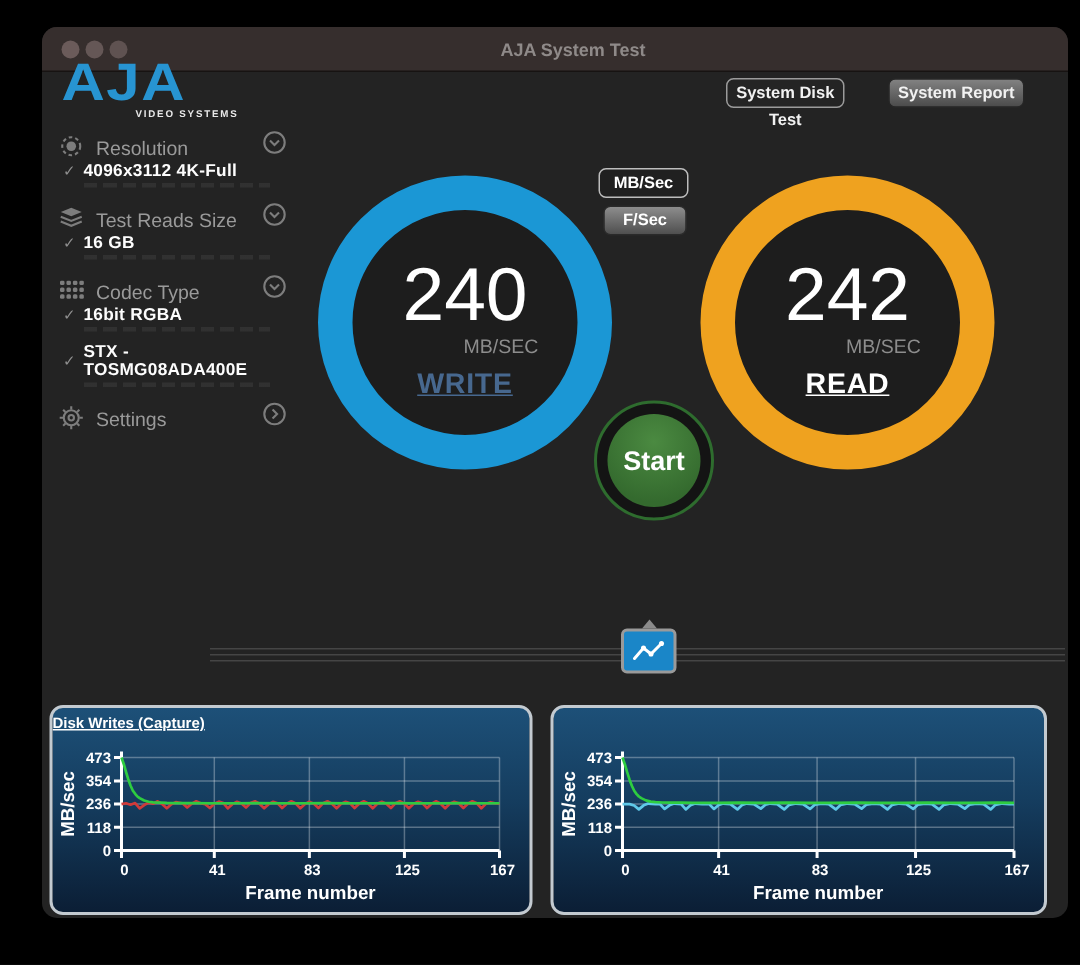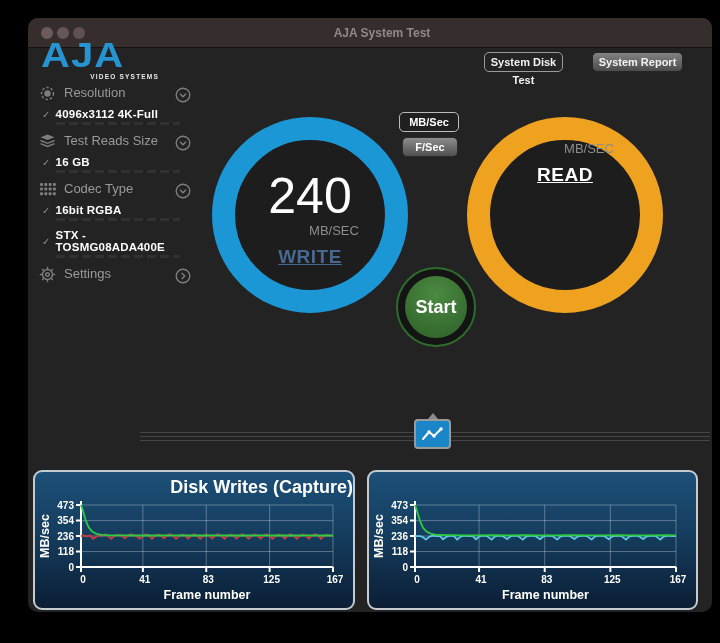--- a/index.html
+++ b/index.html
@@ -20,21 +20,21 @@
   .brand-tag { color:#e8e8e8; font-size:6.5px; font-weight:bold; letter-spacing:1.2px; text-align:right; margin-top:1px; }
 
   
   .hbtn { position:absolute; top:34px; height:20px; border-radius:5px; color:#f2f2f2;
           font-weight:bold; font-size:11px; text-align:center; line-height:18px; cursor:default; }
   .hbtn-disk { left:456px; width:79px; background:#242424; border:1px solid #9b9b9b; }
   .hbtn-report { left:564px; width:91px; background:linear-gradient(#828282,#4b4b4b); border:1px solid #262626; }
 
   
   .sidebar { position:absolute; left:11px; top:67px; width:152px; }
-  .side-row { position:relative; display:flex; align-items:flex-start; gap:8px; height:21px; color:#9a9a9a; font-size:13px; }
+  .side-row { position:relative; display:flex; align-items:flex-end; gap:8px; height:21px; color:#9a9a9a; font-size:13px; }
   .side-row .chev { position:absolute; right:0; top:2px; }
   .side-icon { width:17px; height:17px; display:flex; align-items:center; justify-content:center; }
   .side-value { display:flex; align-items:center; gap:5px; margin:2px 0 1px 3px; color:#fdfdfd; font-weight:bold; font-size:11.5px; letter-spacing:.2px; }
   .check { color:#8f8f8f; font-size:10px; font-weight:normal; }
   .ghost { height:3px; width:124px; margin:2px 0 8px 17px; opacity:.55;
            background:repeating-linear-gradient(90deg,#3c3c3c 0 9px,transparent 9px 13px); }
 
   
   .gauge { position:absolute; top:99px; width:196px; height:196px; border-radius:50%;
            background:#1d1d1d; border:23px solid #ccc; display:flex; flex-direction:column; align-items:center; }
@@ -66,21 +66,21 @@
                   display:flex; align-items:center; justify-content:center; }
   .chart-toggle .arrow { position:absolute; top:-8px; left:50%; transform:translateX(-50%);
                   width:0; height:0; border-left:5px solid transparent; border-right:5px solid transparent;
                   border-bottom:6px solid #8b8b8b; }
 
   
   .chart-panel { position:absolute; top:452px; height:140px; border:2px solid #c3cad0; border-radius:9px;
                  background:linear-gradient(180deg,#1d5078 0%, #153d5f 45%, #0b1e35 100%); overflow:hidden; }
   .chart-left { left:5px; width:322px; }
   .chart-right { left:339px; width:331px; }
-  .chart-title { position:absolute; top:5px; width:100%; text-align:right; color:#fff; font-weight:bold; font-size:18px; }
+  .chart-title { position:absolute; top:5px; width:100%; text-align:left; color:#fff; font-weight:bold; font-size:10px;text-decoration:underline; }
   .chart-panel svg { position:absolute; left:0; top:0; }
   .chart-panel svg text { fill:#fff; font-weight:bold; font-family:"Liberation Sans",sans-serif; font-size:10px; }
   .chart-panel svg text.axis-label { font-size:12.5px; }
 
   .icon-stroke { stroke:#7d7d7d; fill:none; stroke-width:1.4; }
   .icon-fill { fill:#7d7d7d; }
 </style>
 </head>
 <body>
 
@@ -210,20 +210,21 @@
     </div>
   </div>
 
   <div class="gauge gauge-write" style="border-color: rgb(27, 151, 213);">
     <div class="gauge-value">240</div>
     <div class="gauge-unit">MB/SEC</div>
     <div class="gauge-label" style="color: rgb(71, 104, 143);">WRITE</div>
   </div>
 
   <div class="gauge gauge-read" style="border-color: rgb(239, 162, 31);">
+    <div class="gauge-value">242</div>
     <div class="gauge-unit">MB/SEC</div>
     <div class="gauge-label" style="color: #ffffff;">READ</div>
   </div>
 
   <div class="ubtn ubtn-mb">MB/Sec</div>
   <div class="ubtn ubtn-f">F/Sec</div>
 
   <div class="start-outer">
     <div class="start-inner">Start</div>
   </div>

